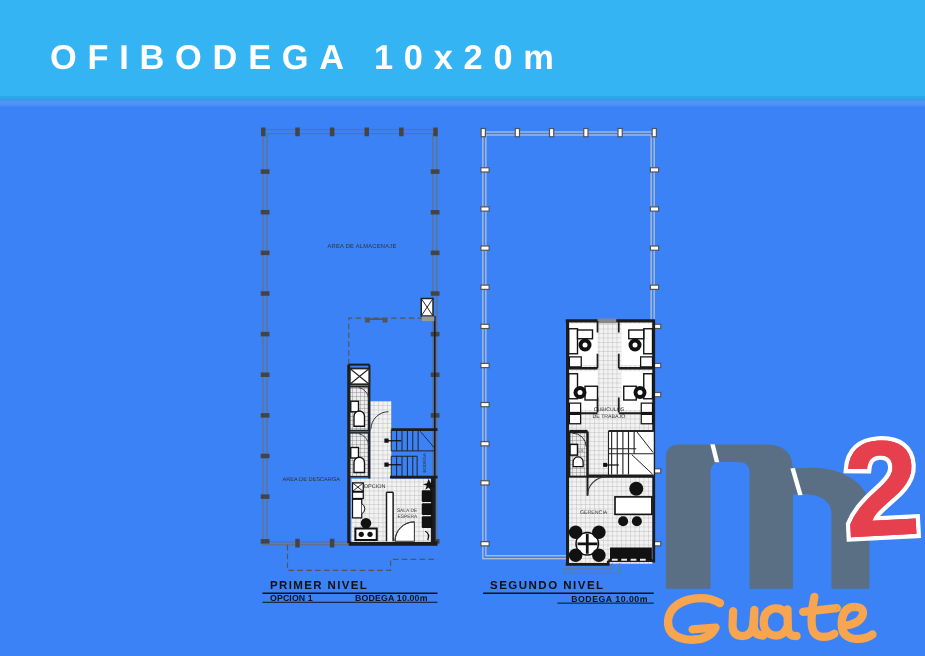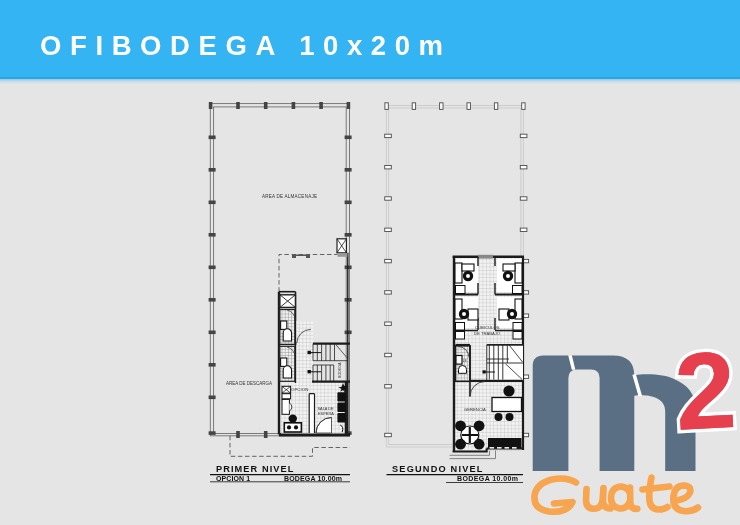--- a/index.html
+++ b/index.html
@@ -1,16 +1,16 @@
 <!DOCTYPE html>
 <html><head>
 <meta charset="utf-8">
 <style>
   html,body{margin:0;padding:0;background:#ffffff;}
-  #canvas{position:relative;width:740px;height:525px;background:#e5e5e5;overflow:hidden;
+  #canvas{position:relative;width:740px;height:525px;background:#3b82f6;overflow:hidden;
     font-family:"Liberation Sans", sans-serif;}
   svg{position:absolute;left:0;top:0;}
 </style>
 </head>
 <body>
 <div id="canvas">
 <svg width="740" height="525" viewBox="0 0 740 525">
 <defs>
 
   <pattern id="grid" width="3.6" height="3.6" patternUnits="userSpaceOnUse">

